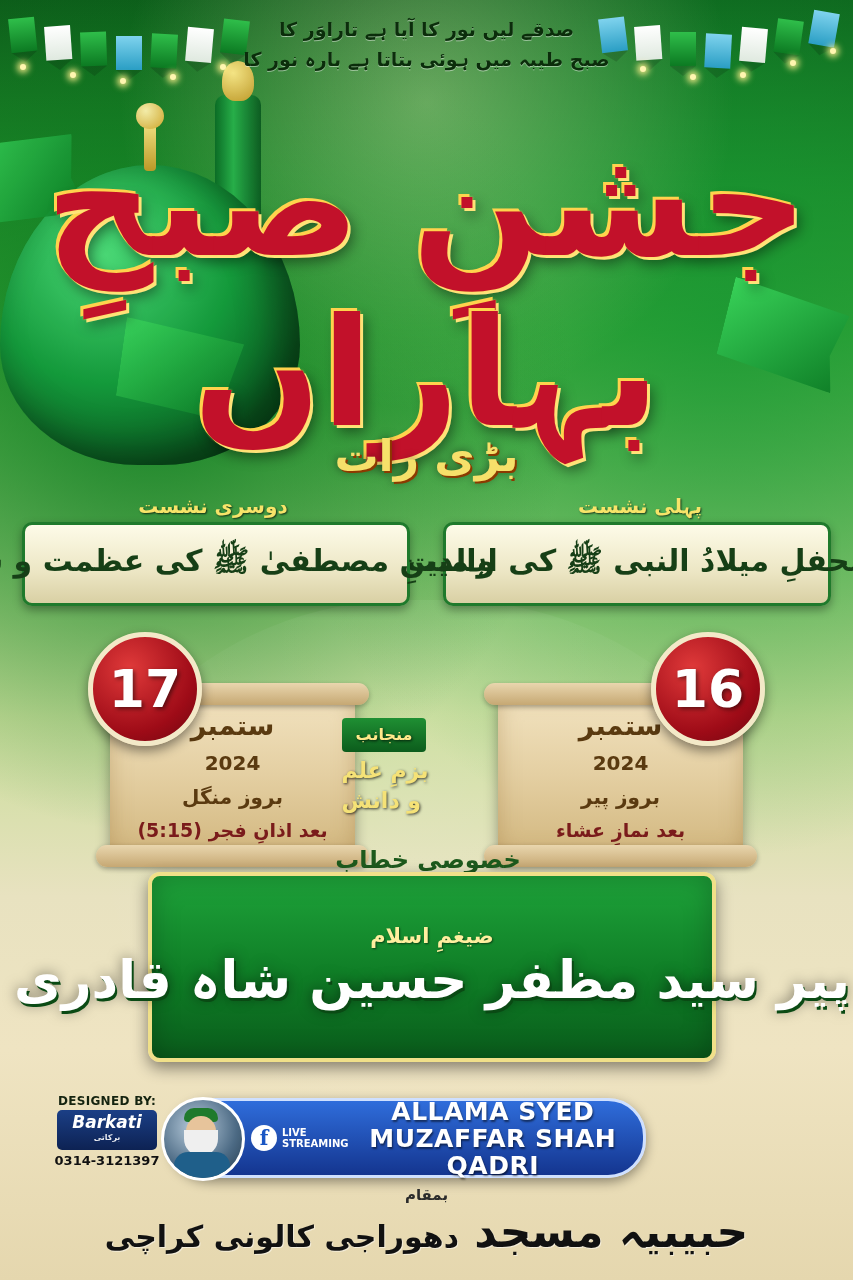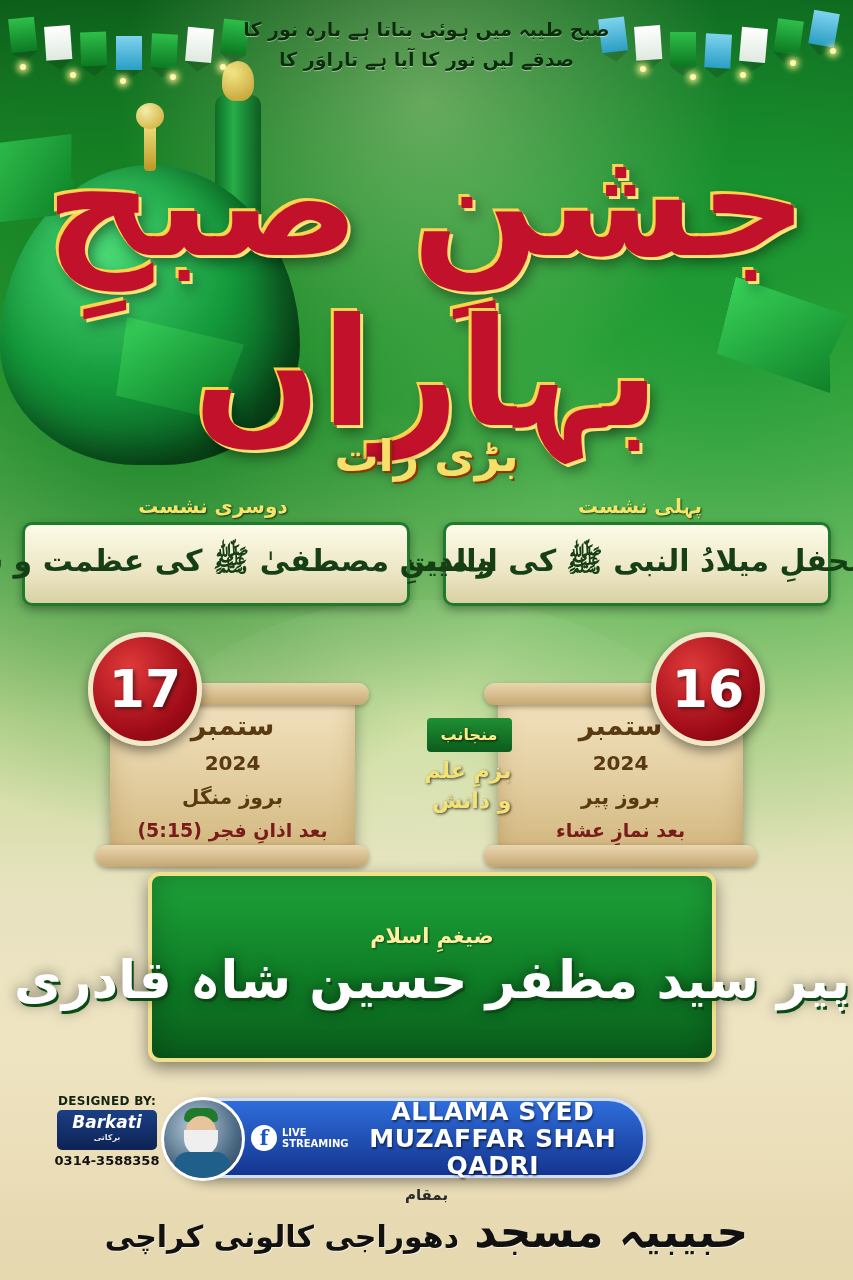--- a/index.html
+++ b/index.html
@@ -106,21 +106,21 @@
     position:absolute;top:-8px;width:104px;height:104px;border-radius:50%;
     background:radial-gradient(circle at 35% 30%,#e03a3a,#9e0b17 65%,#6d0610);
     border:5px solid #f3e9c8;box-shadow:0 5px 12px rgba(0,0,0,.45);
     display:flex;align-items:center;justify-content:center;
     color:#fff;font-size:52px;font-weight:bold;text-shadow:2px 2px 4px rgba(0,0,0,.5);
   }
   #badge-16{right:88px;}
   #badge-17{left:88px;}
   .center-tag{
     position:absolute;left:50%;top:78px;transform:translateX(-50%);
-    width:170px;text-align:right;color:#f5e277;font-size:22px;font-weight:bold;line-height:30px;
+    width:170px;text-align:left;color:#f5e277;font-size:22px;font-weight:bold;line-height:30px;
     text-shadow:1px 1px 3px rgba(0,0,0,.75);
   }
   .center-tag .tag-top{
     display:inline-block;background:linear-gradient(180deg,#1f8f33,#0c5c1c);
     color:#ffe98a;font-size:16px;padding:2px 14px;border-radius:4px;margin-bottom:4px;
   }
   
   .speaker-panel{
     position:absolute;left:148px;top:872px;width:560px;height:182px;border-radius:12px;
     background:linear-gradient(180deg,#1ea33a,#0f7d26 55%,#0a5e1c);
@@ -224,22 +224,22 @@
       <div class="bulb" style="left:220px;top:64px;"></div>
       <div class="bulb" style="left:640px;top:66px;"></div>
       <div class="bulb" style="left:690px;top:74px;"></div>
       <div class="bulb" style="left:740px;top:72px;"></div>
       <div class="bulb" style="left:790px;top:60px;"></div>
       <div class="bulb" style="left:830px;top:48px;"></div>
     </div>
   </div>
 
   <div class="couplet urdu">
+    <div>صدقے لیں نور کا آیا ہے تاراوَر کا</div>
     <div>صبح طیبہ میں ہوئی بتاتا ہے بارہ نور کا</div>
-    <div>صدقے لیں نور کا آیا ہے تاراوَر کا</div>
   </div>
 
   <div class="title-main urdu">جشنِ صبحِ بہاراں</div>
   <div class="title-sub urdu">بڑی رات</div>
 
   <div class="sessions">
     <div class="session-label urdu" style="right:22px;">پہلی نشست</div>
     <div class="session" id="session-right">
       <div class="s-text urdu">محفلِ میلادُ النبی ﷺ کی اہمیت</div>
     </div>
@@ -272,32 +272,33 @@
     </div>
     <div class="daybadge" id="badge-17">17</div>
 
     <div class="center-tag urdu">
       <span class="tag-top">منجانب</span>
       <div>بزمِ علم</div>
       <div>و دانش</div>
     </div>
   </div>
 
+  <div class="sp-khitab urdu" style="position:absolute;left:148px;top:846px;width:560px;text-align:center;font-size:24px;font-weight:bold;color:#1d5a1d;">خصوصی خطاب</div>
   <div class="speaker-panel">
     <div class="sp-title urdu">ضیغمِ اسلام</div>
     <div class="sp-name urdu">پیر سید مظفر حسین شاہ قادری</div>
   </div>
 
   <div class="designer">
     <div class="dlabel">DESIGNED BY:</div>
     <div class="dlogo">
       <span>Barkati</span>
       <small class="urdu">برکاتی</small>
     </div>
-    <div class="dphone">0314-3588358</div>
+    <div class="dphone">0314-3121397</div>
   </div>
 
   <div class="livebar">
     <div class="avatar">
       <div class="cap"></div>
       <div class="face"></div>
       <div class="beard"></div>
       <div class="body"></div>
     </div>
     <div class="fb">

